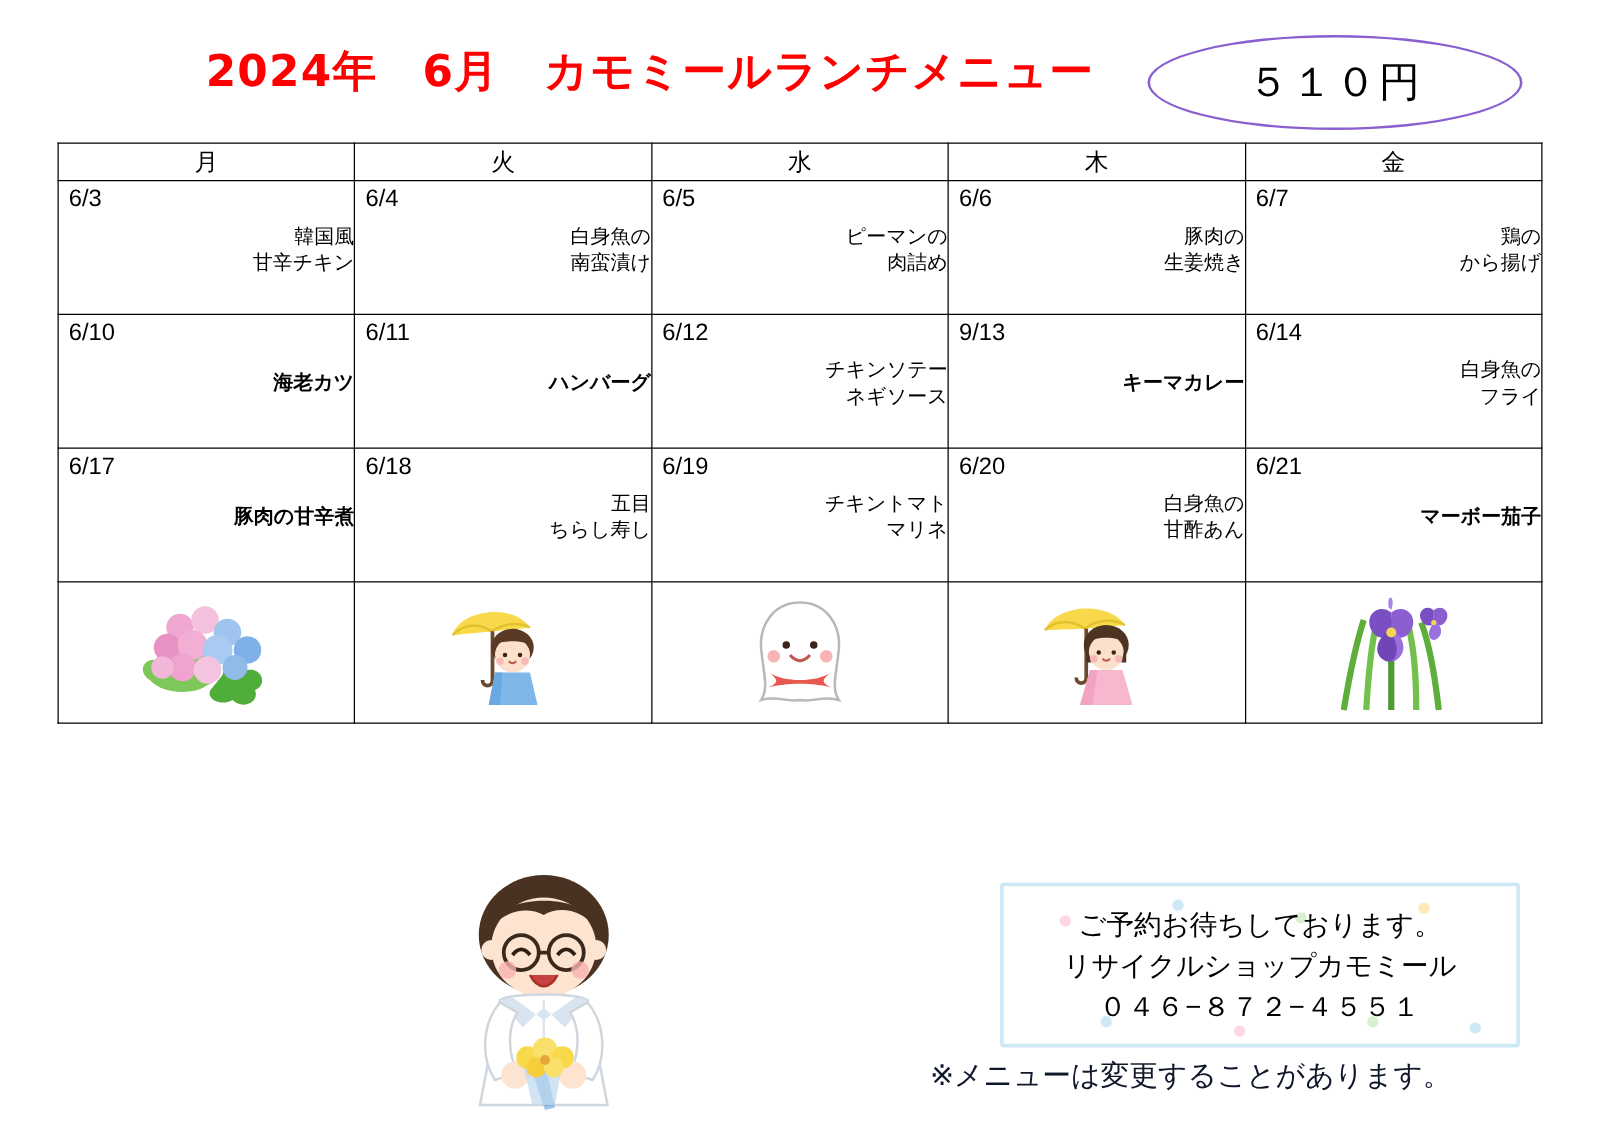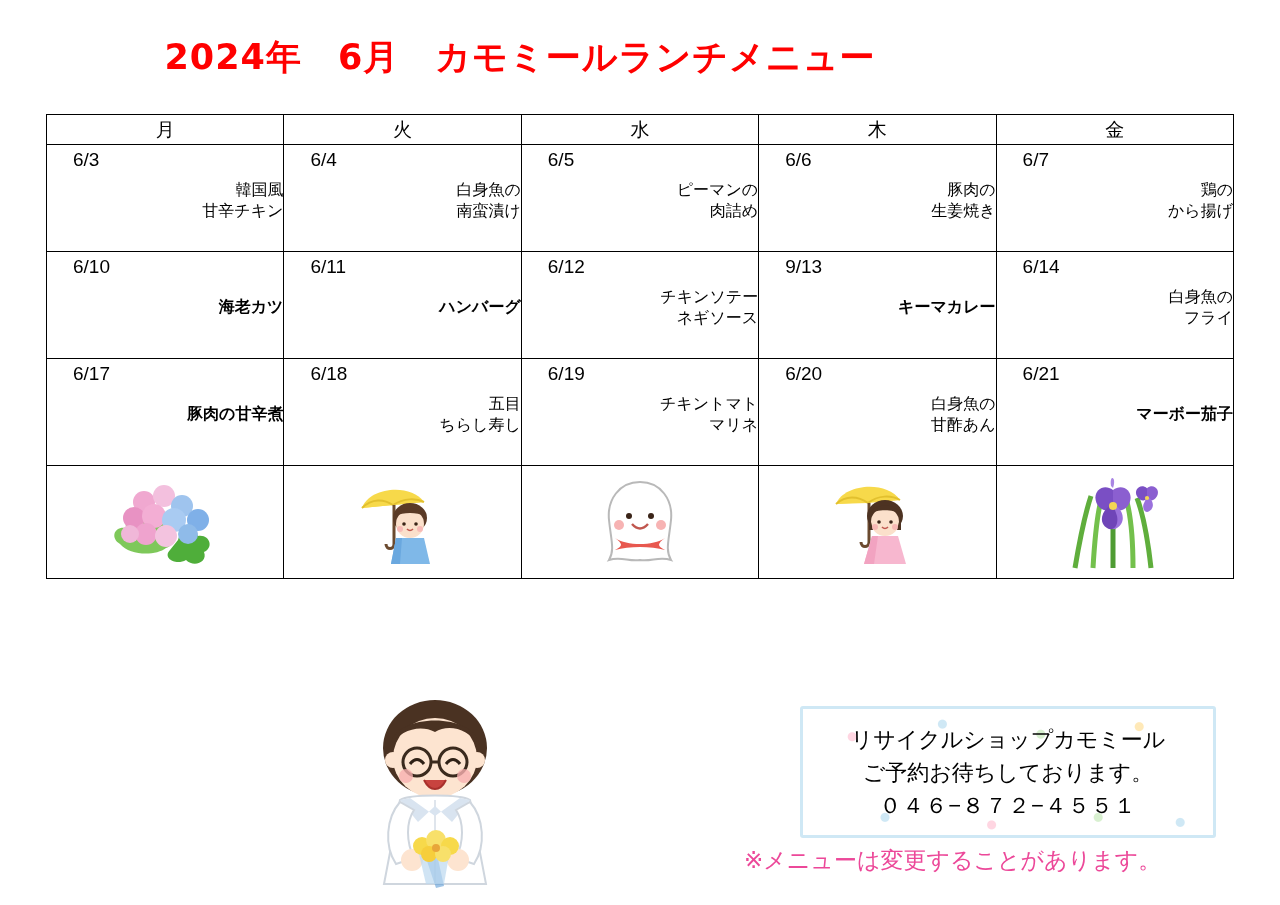--- a/index.html
+++ b/index.html
@@ -74,21 +74,21 @@
   td.daycell {
     height: 107px;
     position: relative;
   }
   td.flowercell {
     height: 113px;
     position: relative;
   }
   .date {
     position: absolute;
-    left: 26px; top: 4px;
+    left: 8px; top: 4px;
     font-size: 19px;
     color: #000;
     letter-spacing: 0px;
   }
   .dish {
     position: absolute;
     left: 0; right: 0;
     top: 34px;
     text-align: right;
     font-size: 16px;
@@ -139,31 +139,34 @@
     line-height: 1.5;
     color: #000;
     text-align: center;
     white-space: nowrap;
   }
   .info-line.phone { letter-spacing: 1px; }
   .note {
     position: absolute;
     left: 744px; top: 845px;
     font-size: 23px;
-    color: #ec4899;
+    color: #0f172a;
     white-space: nowrap;
   }
 </style>
 </head>
 <body>
 
 <div class="page">
 
   <div class="header">
     <div class="title">2024年　6月　カモミールランチメニュー</div>
+    <div class="price-oval">
+      <div class="price-text">５１０円</div>
+    </div>
   </div>
 
   <table class="menu-table">
     <thead>
       <tr>
         <th>月</th>
         <th>火</th>
         <th>水</th>
         <th>木</th>
         <th>金</th>
@@ -389,20 +392,20 @@
       <circle cx="82" cy="158" r="9" fill="#f7d94a"></circle>
       <circle cx="96" cy="152" r="10" fill="#f8e06a"></circle>
       <circle cx="110" cy="158" r="9" fill="#f7d94a"></circle>
       <circle cx="89" cy="166" r="8" fill="#f6ce3c"></circle>
       <circle cx="103" cy="166" r="8" fill="#f8e06a"></circle>
       <circle cx="96" cy="160" r="4" fill="#e8a63a"></circle>
     </svg>
   </div>
 
   <div class="info-box">
+    <div class="info-line">ご予約お待ちしております。</div>
     <div class="info-line">リサイクルショップカモミール</div>
-    <div class="info-line">ご予約お待ちしております。</div>
     <div class="info-line phone">０４６−８７２−４５５１</div>
   </div>
 
   <div class="note">※メニューは変更することがあります。</div>
 
 </div>
 
 </body></html>

